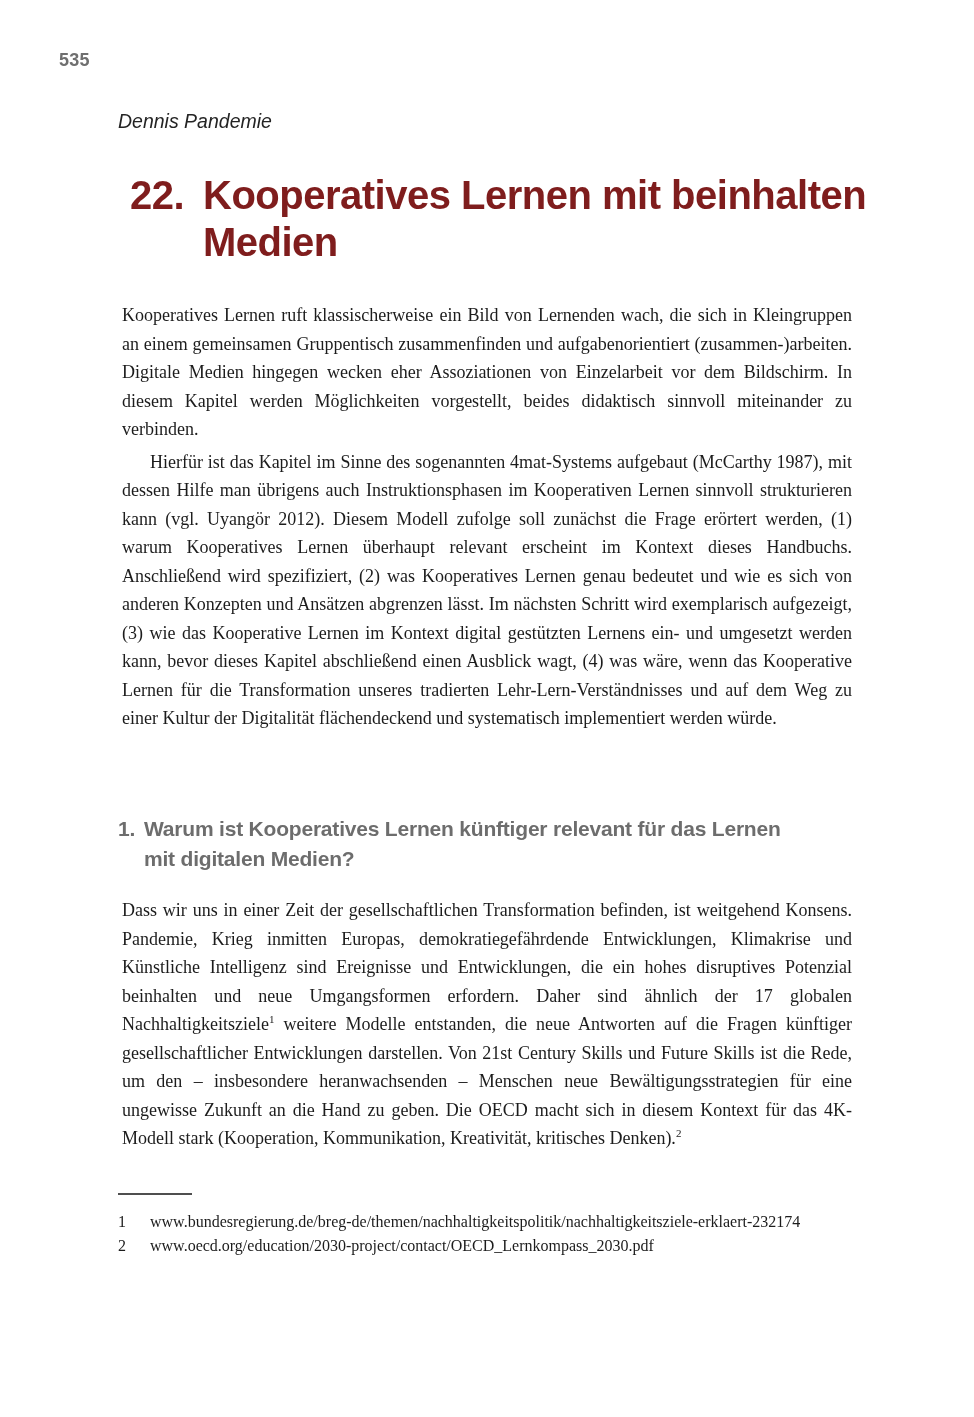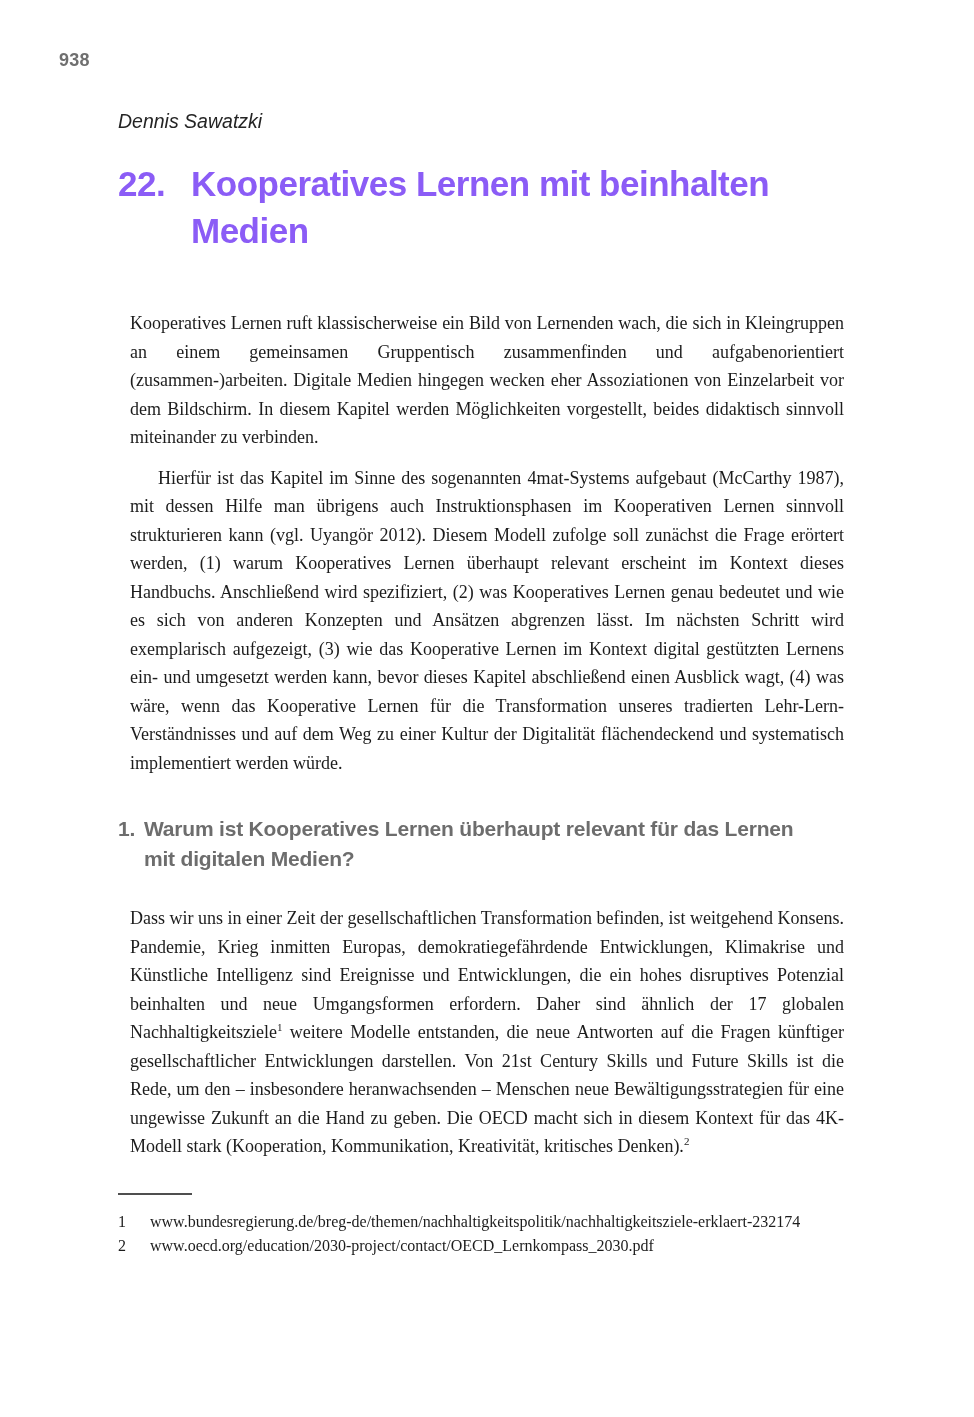--- a/index.html
+++ b/index.html
@@ -18,36 +18,36 @@
     font-family: "Liberation Sans", sans-serif;
     font-weight: 700; font-size: 18px; color: #6f6f6f;
     letter-spacing: 0.2px;
   }
   .author {
     top: 110px;
     font-family: "Liberation Sans", sans-serif;
     font-style: italic; font-size: 19.5px; color: #242424;
   }
   .chapter-title {
-    top: 160px; margin: 0;
+    top: 160px; margin: 12px;
     display: flex;
     font-family: "Liberation Sans", sans-serif;
-    font-weight: 700; font-size: 35px; line-height: 47px;
-    color: #8b5cf6; letter-spacing: -0.5px;
+    font-weight: 700; font-size: 40px; line-height: 47px;
+    color: #7f1d1d; letter-spacing: -0.5px;
   }
   .chapter-title .ch-num { flex: 0 0 73px; }
   .chapter-title .ch-text { flex: 1; }
 
   .bodytext {
     font-size: 18px; line-height: 28.5px;
     text-align: justify;
     color: #1c1c1c;
     hyphens: auto; -webkit-hyphens: auto;
   }
-  .bodytext p { margin: 12px; }
+  .bodytext p { margin: 4px; }
   .intro { top: 297px; }
   .indent { text-indent: 28px; }
   .it { }
   sup.fnref {
     font-size: 11px; line-height: 0; vertical-align: super;
   }
 
   .section-heading {
     top: 814px; margin: 0;
     display: flex;
@@ -77,41 +77,41 @@
   .page-footer {
     top: 1446px;
     text-align: center;
     font-family: "Liberation Sans", sans-serif;
     font-size: 15.5px; color: #9b9b9b;
   }
 </style>
 </head>
 <body>
 
-<div class="abs page-number">938</div>
+<div class="abs page-number">535</div>
 
-<div class="abs col author">Dennis Sawatzki</div>
+<div class="abs col author">Dennis Pandemie</div>
 
 <h1 class="abs col chapter-title">
   <span class="ch-num">22.</span>
   <span class="ch-text">Kooperatives Lernen mit beinhalten Medien</span>
 </h1>
 
 <div class="abs col bodytext intro">
   <p>
     <span>Kooperatives Lernen ruft klassischerweise ein Bild von Lernenden wach, die sich in Kleingruppen an einem gemeinsamen Gruppentisch zusammenfinden und aufgabenorientiert (zusammen-)arbeiten. Digitale Medien hingegen wecken eher Assoziationen von Einzelarbeit vor dem Bildschirm. In diesem Kapitel werden Möglichkeiten vorgestellt, beides didaktisch sinnvoll miteinander zu verbinden.</span>
   </p>
   <p class="indent">
     <span>Hierfür ist das Kapitel im Sinne des sogenannten 4mat-Systems aufgebaut (McCarthy 1987), mit dessen Hilfe man übrigens auch Instruktionsphasen im Kooperativen Lernen sinnvoll strukturieren kann (vgl. Uyangör 2012). Diesem Modell zufolge soll zunächst die Frage erörtert werden, (1) </span><span class="it">warum</span><span> Kooperatives Lernen überhaupt relevant erscheint im Kontext dieses Handbuchs. Anschließend wird spezifiziert, (2) </span><span class="it">was</span><span> Kooperatives Lernen genau bedeutet und wie es sich von anderen Konzepten und Ansätzen abgrenzen lässt. Im nächsten Schritt wird exemplarisch aufgezeigt, (3) </span><span class="it">wie</span><span> das Kooperative Lernen im Kontext digital gestützten Lernens ein- und umgesetzt werden kann, bevor dieses Kapitel abschließend einen Ausblick wagt, (4) </span><span class="it">was wäre, wenn</span><span> das Kooperative Lernen für die Transformation unseres tradierten Lehr-Lern-Verständnisses und auf dem Weg zu einer Kultur der Digitalität flächendeckend und systematisch implementiert werden würde.</span>
   </p>
 </div>
 
 <h2 class="abs col section-heading">
   <span class="sec-num">1.</span>
-  <span class="sec-text">Warum ist Kooperatives Lernen überhaupt relevant für das Lernen mit digitalen Medien?</span>
+  <span class="sec-text">Warum ist Kooperatives Lernen künftiger relevant für das Lernen mit digitalen Medien?</span>
 </h2>
 
 <div class="abs col bodytext para3">
   <p>
     <span>Dass wir uns in einer Zeit der gesellschaftlichen Transformation befinden, ist weitgehend Konsens. Pandemie, Krieg inmitten Europas, demokratiegefährdende Entwicklungen, Klimakrise und Künstliche Intelligenz sind Ereignisse und Entwicklungen, die ein hohes disruptives Potenzial beinhalten und neue Umgangsformen erfordern. Daher sind ähnlich der 17 globalen Nachhaltigkeitsziele</span><sup class="fnref">1</sup><span> weitere Modelle entstanden, die neue Antworten auf die Fragen künftiger gesellschaftlicher Entwicklungen darstellen. Von 21st Century Skills und Future Skills ist die Rede, um den – insbesondere heranwachsenden – Menschen neue Bewältigungsstrategien für eine ungewisse Zukunft an die Hand zu geben. Die OECD macht sich in diesem Kontext für das 4K-Modell stark (Kooperation, Kommunikation, Kreativität, kritisches Denken).</span><sup class="fnref">2</sup>
   </p>
 </div>
 
 <div class="abs fn-rule"></div>
 

